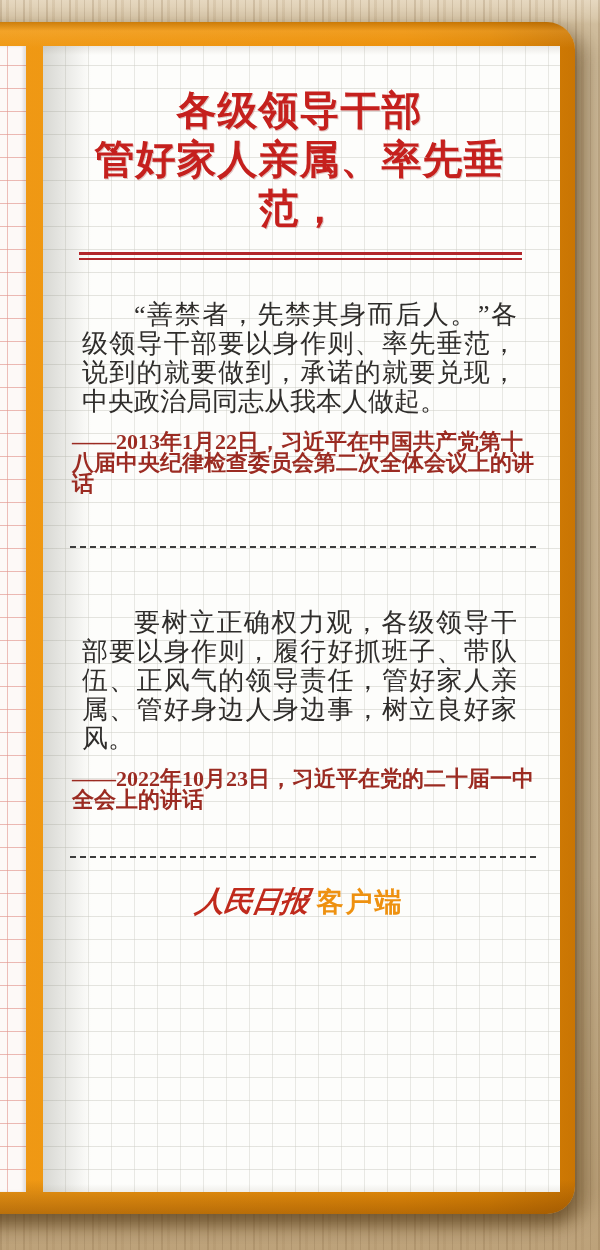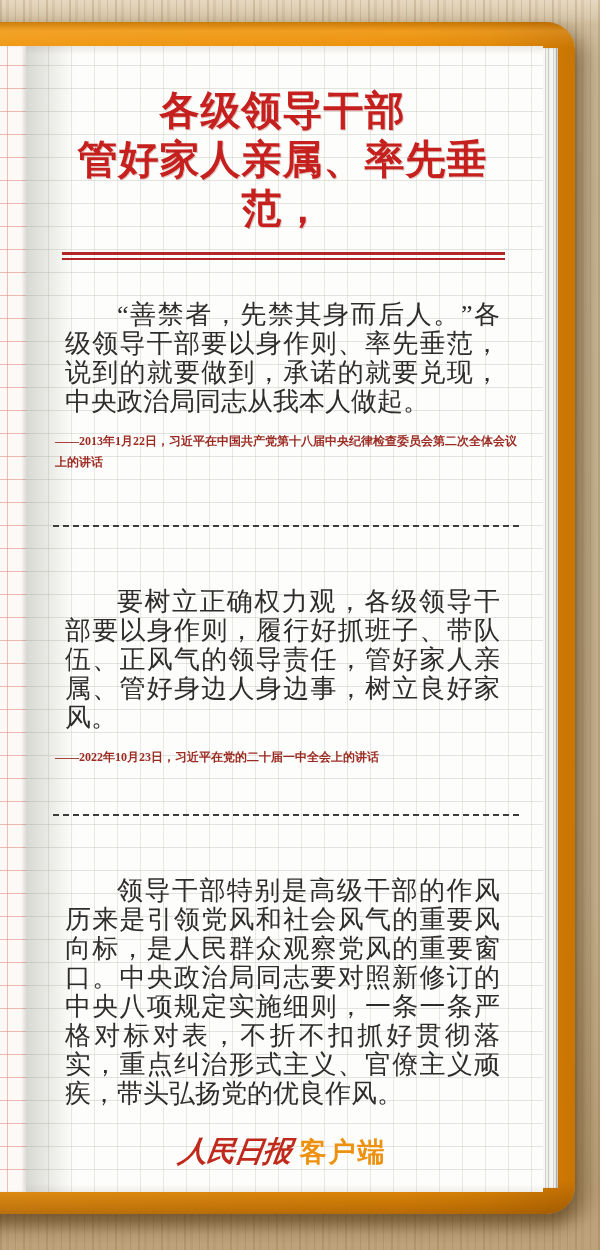--- a/index.html
+++ b/index.html
@@ -30,21 +30,21 @@
   .left-strip{
     position:absolute;left:0;top:46px;width:26px;height:1146px;
     background-color:#fdf9f7;
     background-image:
       repeating-linear-gradient(0deg, rgba(0,0,0,0) 0 22px, rgba(226,150,142,.65) 22px 23px),
       repeating-linear-gradient(90deg, rgba(0,0,0,0) 0 7px, rgba(226,150,142,.6) 7px 8px, rgba(0,0,0,0) 8px 26px);
     box-shadow:inset -3px 0 3px rgba(0,0,0,.10);
   }
   
   .page{
-    position:absolute;left:26px;top:46px;width:517px;height:1146px;
+    position:absolute;left:43px;top:46px;width:517px;height:1146px;
     background-color:#fdfdfb;
     background-image:
       linear-gradient(90deg, rgba(130,130,118,.30) 0, rgba(130,130,118,0) 48px),
       linear-gradient(180deg, rgba(120,108,85,.14) 0, rgba(0,0,0,0) 9px),
       linear-gradient(0deg, rgba(120,108,85,.10) 0, rgba(0,0,0,0) 8px),
       repeating-linear-gradient(0deg, rgba(0,0,0,0) 0 22px, rgba(203,203,195,.5) 22px 23px),
       repeating-linear-gradient(90deg, rgba(0,0,0,0) 0 22px, rgba(203,203,195,.42) 22px 23px);
   }
   .content{padding:40px 43px 0 39px;}
   .title{margin:0;text-align:center;font-weight:bold;font-size:40px;line-height:49px;letter-spacing:1px;color:#c5201d;text-shadow:1px 1px 0 rgba(140,20,15,.25);}
@@ -54,21 +54,21 @@
     margin:0;width:435px;
     font-family:"Liberation Serif","DejaVu Serif",serif;
     font-size:26px;line-height:29px;color:#2f2d2b;text-indent:2em;text-align:justify;
   }
   .q1{margin-top:40px;}
   .q2{margin-top:60px;}
   .q3{margin-top:60px;}
   .attribution{
     margin:15px 0 0 -10px;width:462px;
     font-family:"Liberation Serif","DejaVu Serif",serif;font-weight:bold;
-    font-size:12px;line-height:21px;color:#9b2b22;text-align:left;
+    font-size:22px;line-height:21px;color:#9b2b22;text-align:left;
   }
   .dashed{height:0;width:466px;margin-left:-12px;border-top:2px dashed #3c3c3c;}
   .d1{margin-top:52px;}
   .d2{margin-top:46px;}
   .footer-logo{margin-top:26px;display:flex;justify-content:center;align-items:center;gap:9px;height:36px;}
   .brand-script{
     font-family:"DejaVu Serif",serif;font-style:italic;font-weight:bold;
     font-size:29px;color:#c02a1c;transform:skewX(-8deg);letter-spacing:-1px;
   }
   .brand-suffix{font-size:27px;font-weight:bold;color:#ee9110;letter-spacing:2px;}
@@ -99,21 +99,20 @@
       <div class="dashed d1"></div>
 
       <section>
         <p class="quote q2">要树立正确权力观，各级领导干部要以身作则，履行好抓班子、带队伍、正风气的领导责任，管好家人亲属、管好身边人身边事，树立良好家风。</p>
         <p class="attribution">——2022年10月23日，习近平在党的二十届一中全会上的讲话</p>
       </section>
 
       <div class="dashed d2"></div>
 
       <section>
-        <p class="quote q3">领导干部特别是高级干部的作风历来是引领党风和社会风气的重要风向标，是人民群众观察党风的重要窗口。中央政治局同志要对照新修订的中央八项规定实施细则，一条一条严格对标对表，不折不扣抓好贯彻落实，重点纠治形式主义、官僚主义顽疾，带头弘扬党的优良作风。</p>
       </section>
 
       <div class="footer-logo">
         <span class="brand-script">人民日报</span>
 
         <span class="brand-suffix">客户端</span>
       </div>
 
     </div>
   </div>

